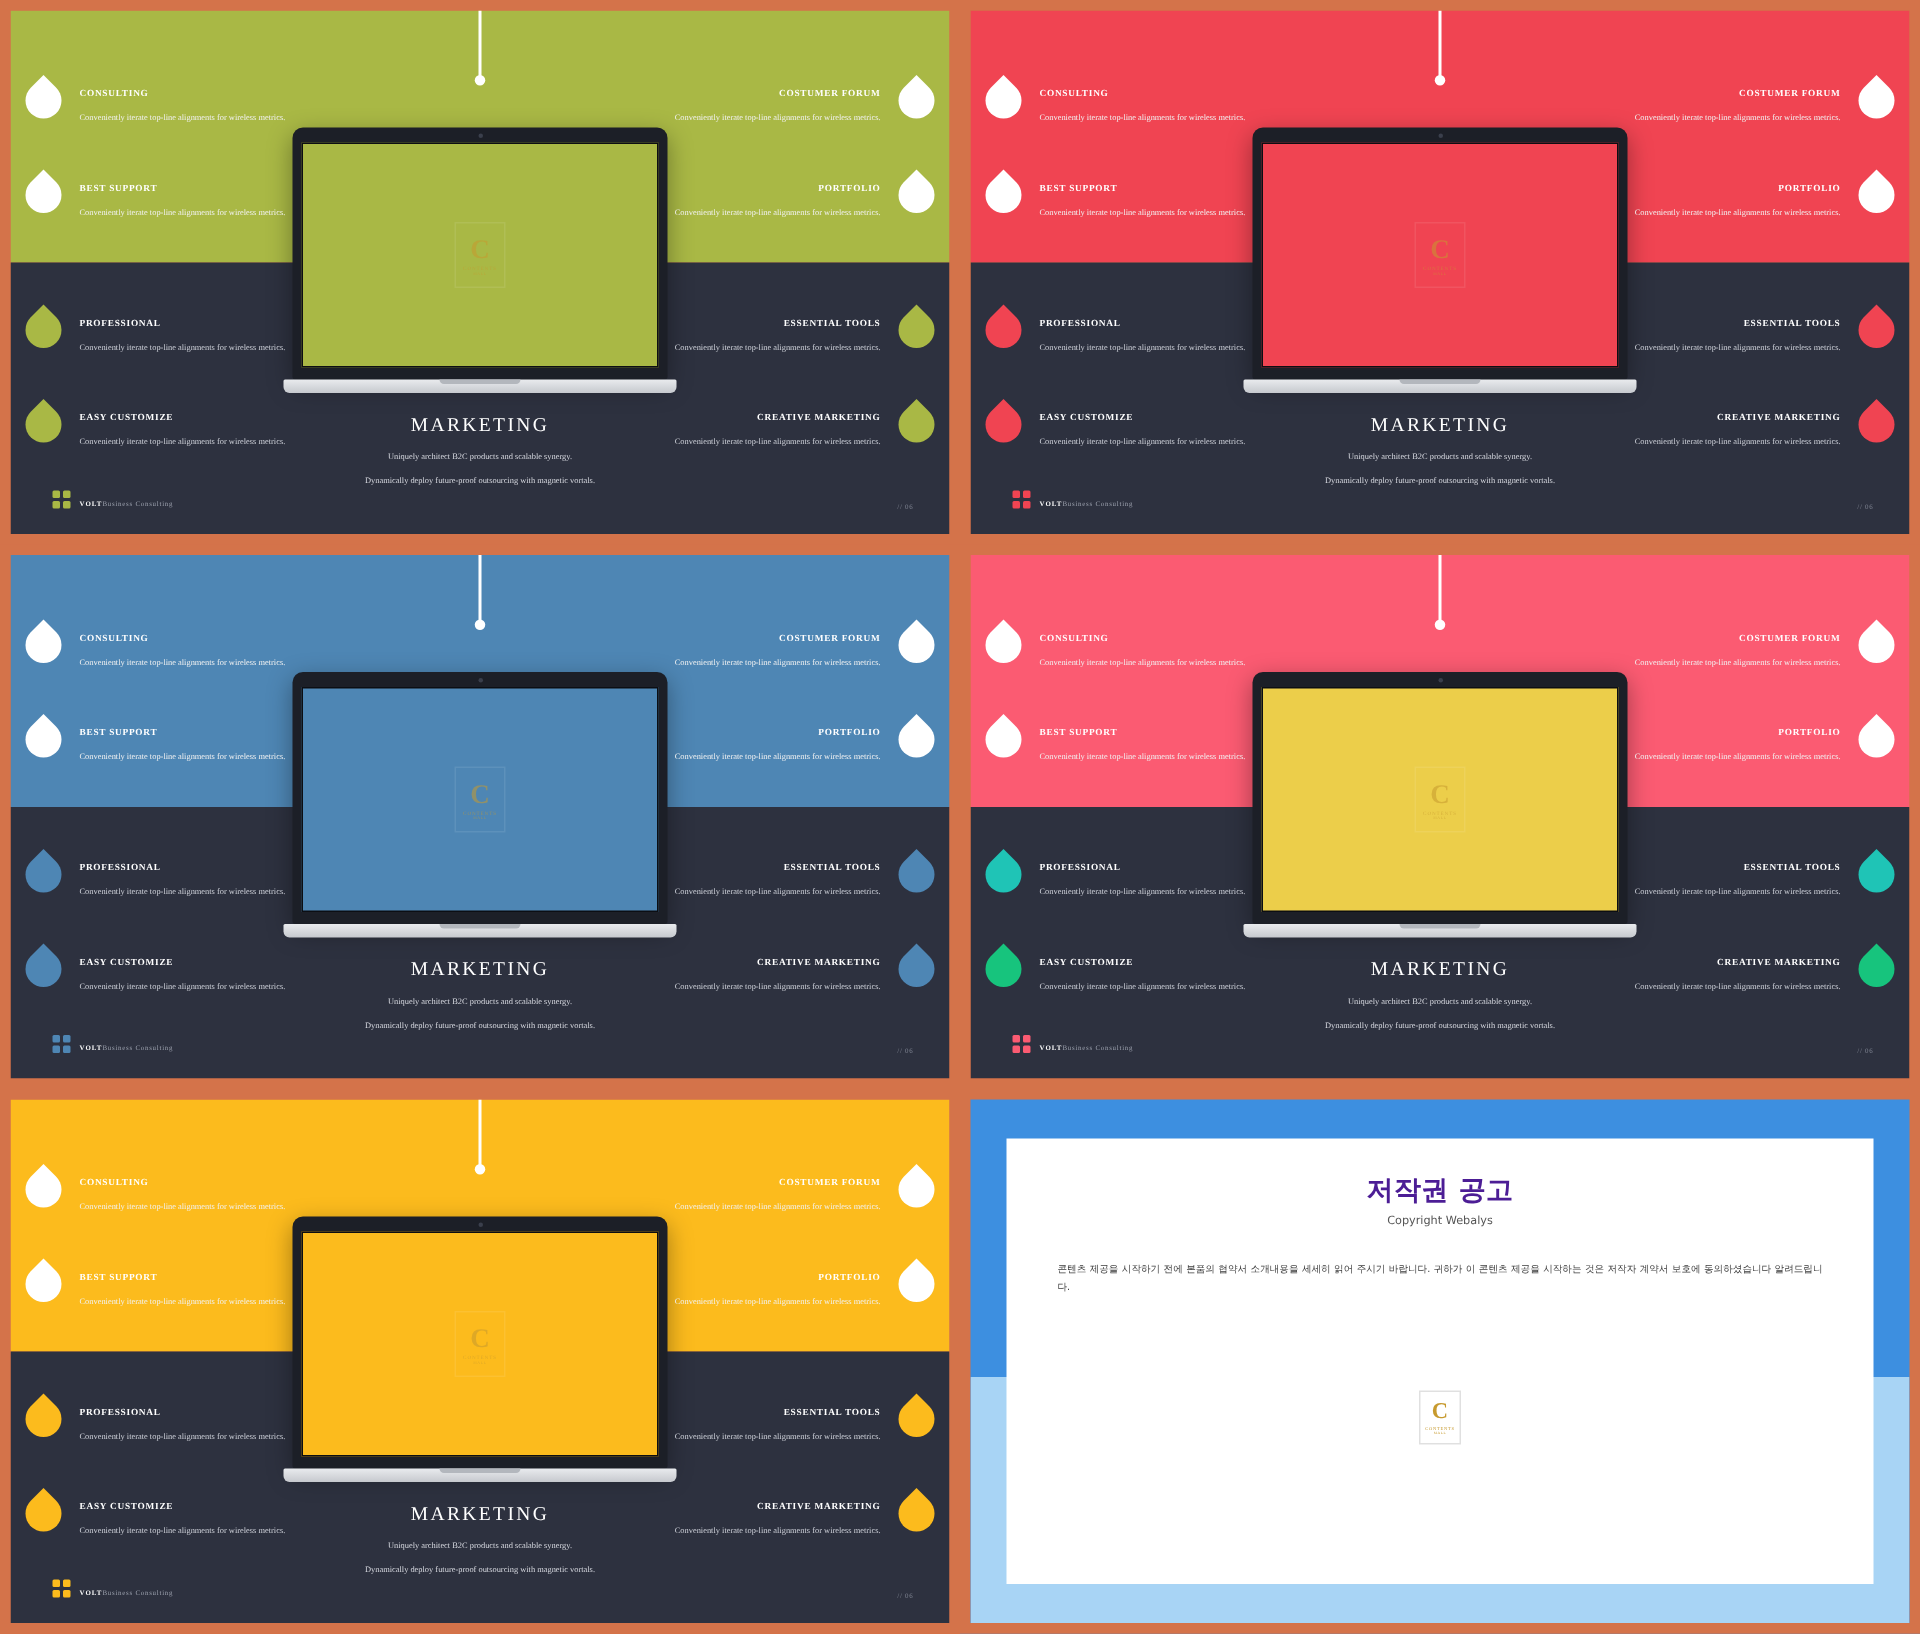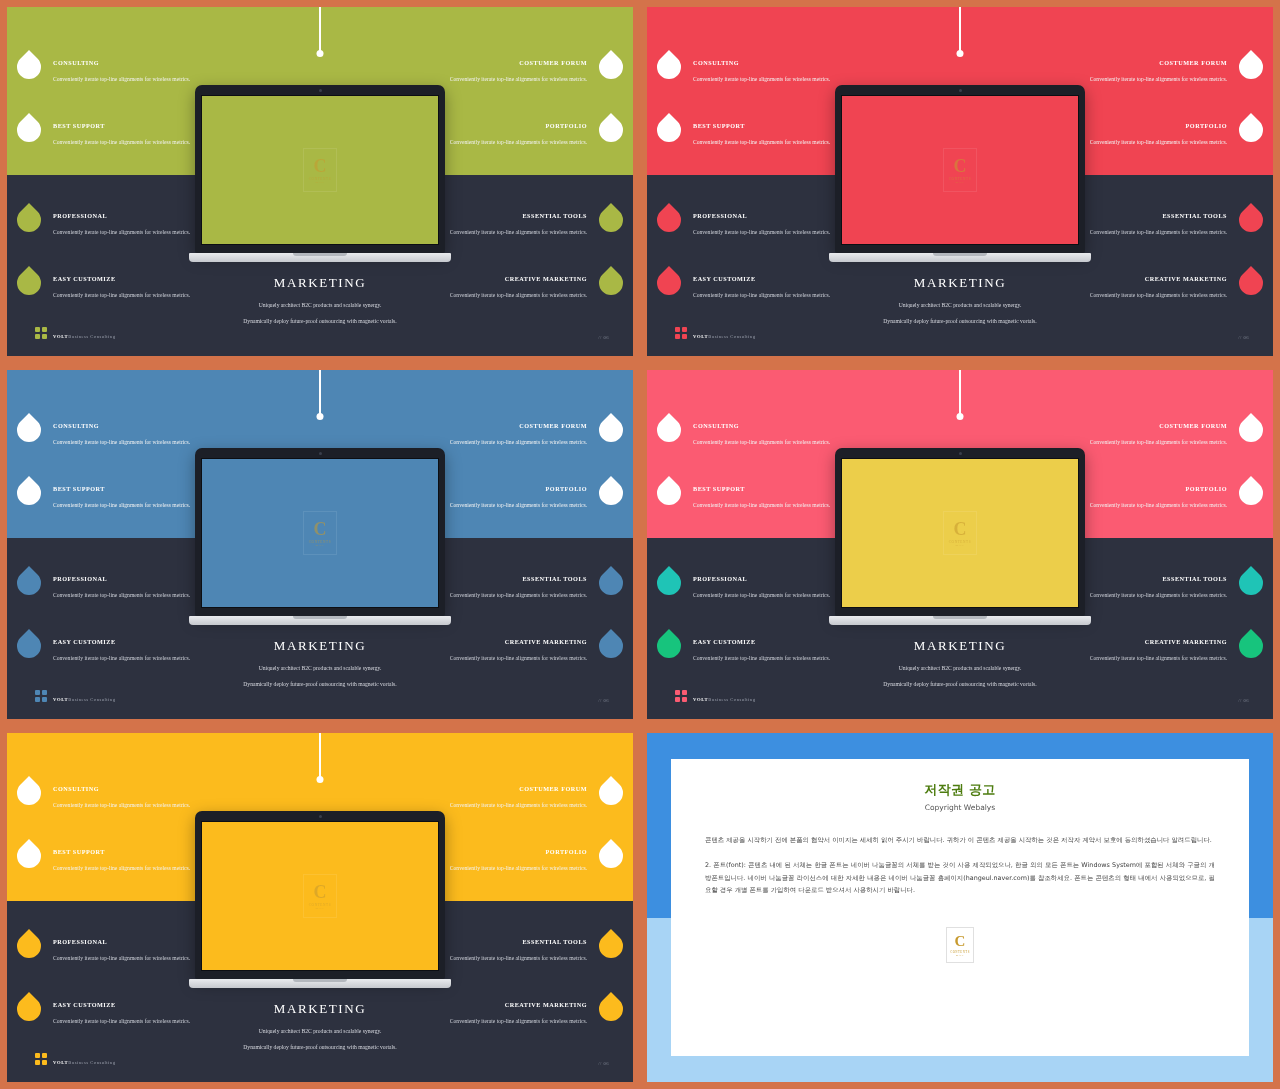--- a/index.html
+++ b/index.html
@@ -167,21 +167,21 @@
   }
   .paper {
     position:relative; z-index:2;
     margin:26px 24px;
     background:#ffffff;
     flex:1;
     padding:22px 34px 0 34px;
   }
   .paper h1 {
     text-align:center; font-family:"DejaVu Sans", sans-serif;
-    font-size:13px; font-weight:bold; color:#4d7c0f; letter-spacing:.3px;
+    font-size:18px; font-weight:bold; color:#4c1d95; letter-spacing:.3px;
   }
   .paper .sub {
     text-align:center; font-family:"DejaVu Sans", sans-serif;
     font-size:7.5px; color:#555; margin-top:4px; margin-bottom:22px;
   }
   .paper p {
     font-family:"DejaVu Sans", sans-serif;
     font-size:6.4px; line-height:1.95; color:#3c3c3c;
     margin-bottom:13px; text-align:justify;
   }
@@ -559,22 +559,21 @@
         </span>
         <span class="ftxt"><span class="fn">VOLT</span><span class="fs">Business Consulting</span></span>
       </div>
       <div class="pageno">// 06</div>
     </div>
     <div class="slide copy-slide">
       <div class="bluebot"></div>
       <div class="paper">
         <h1>저작권 공고</h1>
         <div class="sub">Copyright Webalys</div>
-        <p>콘텐츠 제공을 시작하기 전에 본품의 협약서 이미지는 세세히 읽어 주시기 바랍니다. 귀하가 이 콘텐츠 제공을 시작하는 것은 저작자 계약서 보호에 동의하셨습니다 알려드립니다.</p>
-        <p>2. 폰트(font): 콘텐츠 내에 된 서체는 한글 폰트는 네이버 나눔글꼴의 서체를 받는 것이 사용 제작되었으나, 한글 외의 모든 폰트는 Windows System에 포함된 서체와 구글의 개방폰트입니다. 네이버 나눔글꼴 라이선스에 대한 자세한 내용은 네이버 나눔글꼴 홈페이지(hangeul.naver.com)를 참조하세요. 폰트는 콘텐츠의 형태 내에서 사용되었으므로, 필요할 경우 개별 폰트를 가입하여 다운로드 받으셔서 사용하시기 바랍니다.</p>
+        <p>콘텐츠 제공을 시작하기 전에 본품의 협약서 소개내용을 세세히 읽어 주시기 바랍니다. 귀하가 이 콘텐츠 제공을 시작하는 것은 저작자 계약서 보호에 동의하셨습니다 알려드립니다.</p>
         <div class="wm">
           <div class="g">C</div>
           <div class="s1">CONTENTS</div>
           <div class="s2">MALL</div>
         </div>
       </div>
     </div>
   </div>
 
 </body></html>

